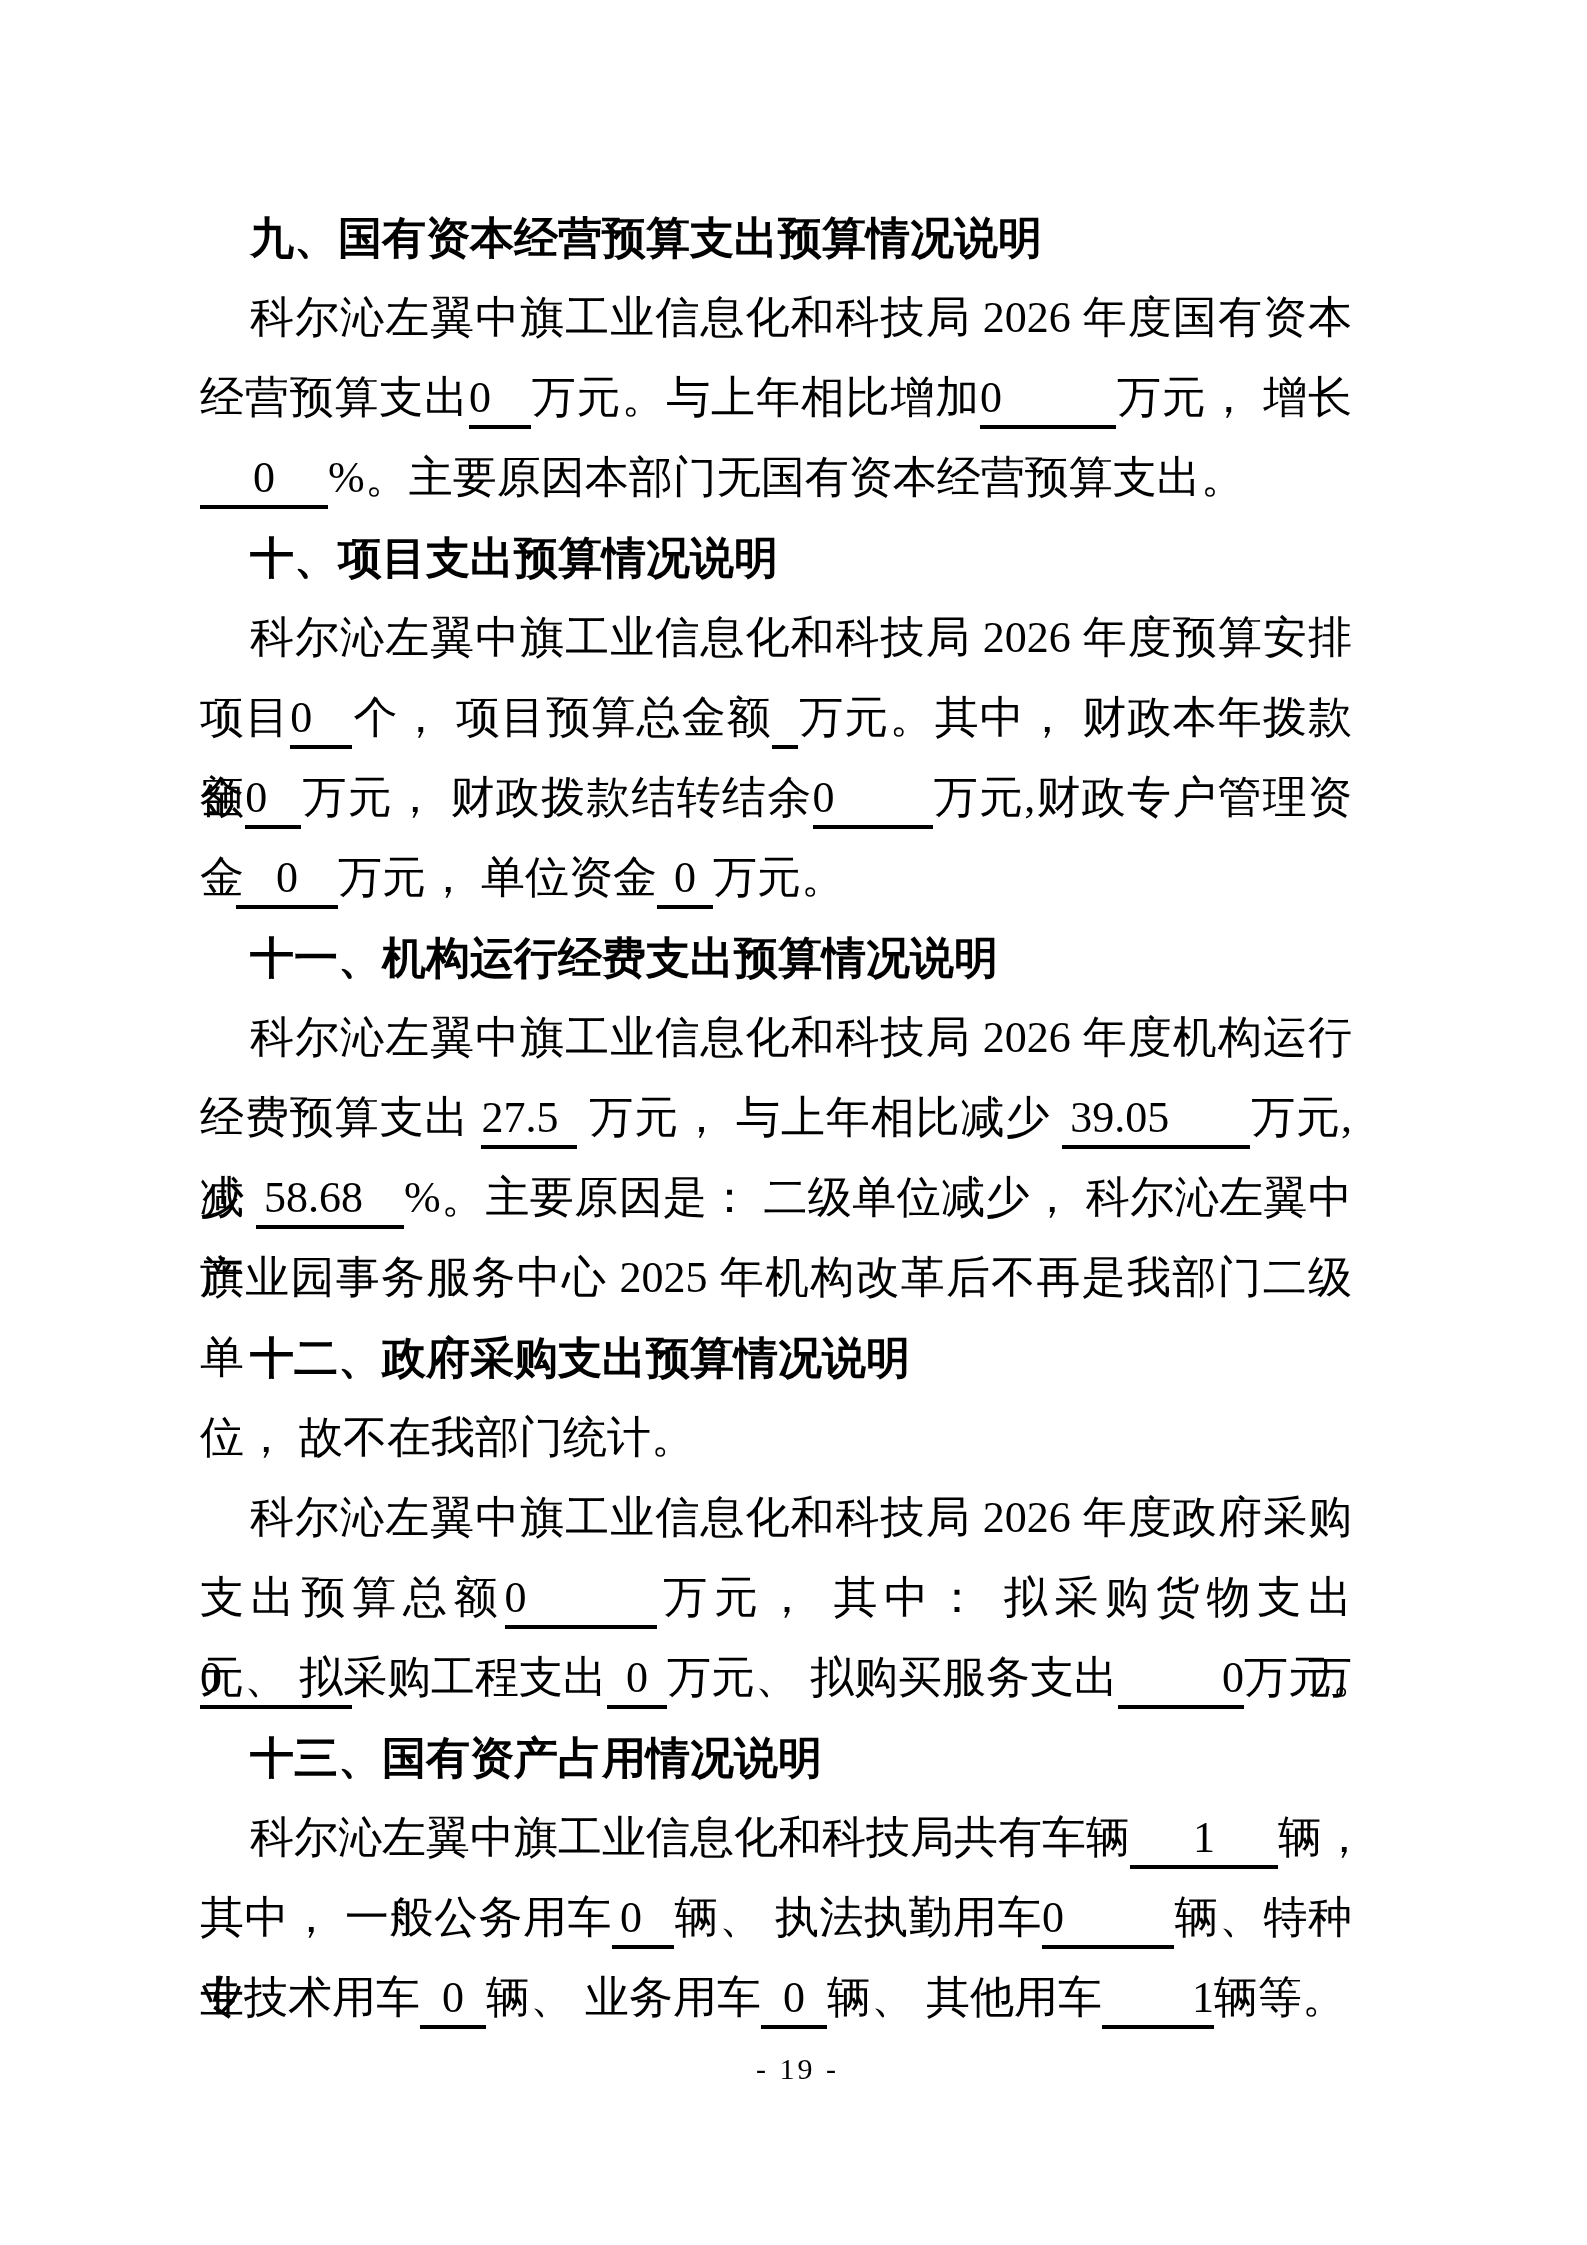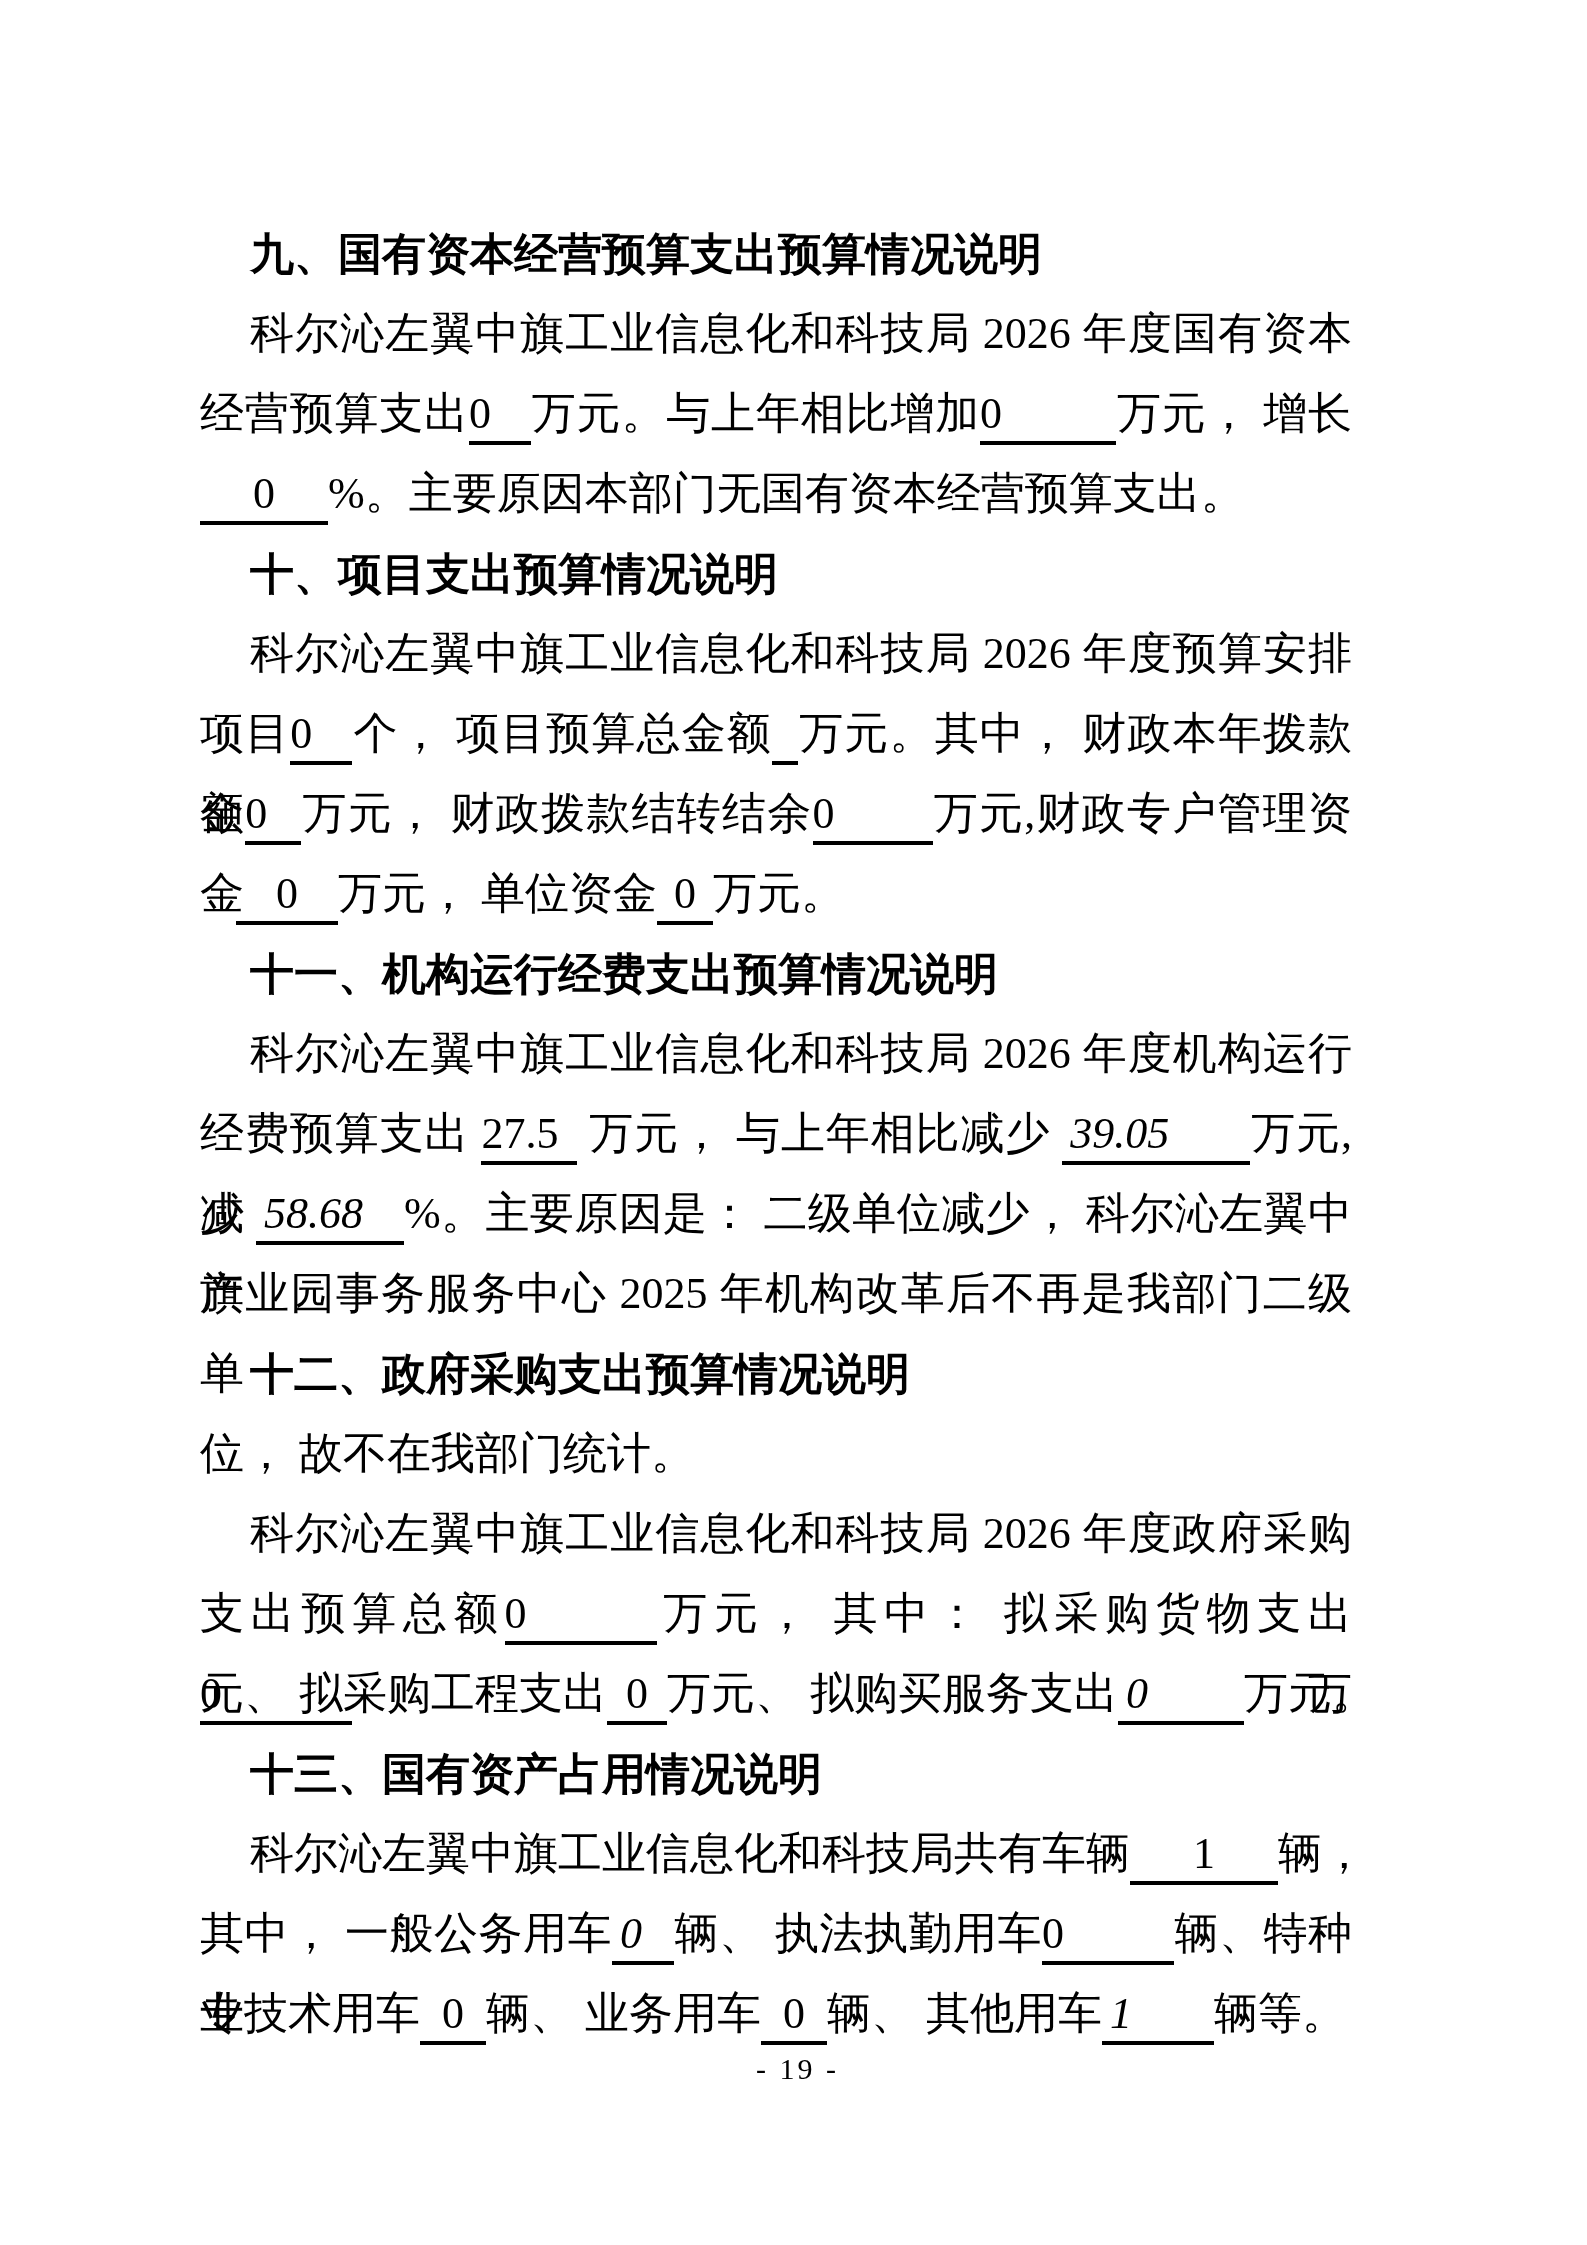--- a/index.html
+++ b/index.html
@@ -7,21 +7,21 @@
     width: 1587px; height: 2245px;
     background: #ffffff;
     color: #000000;
     font-family: "Liberation Serif", "DejaVu Serif", serif;
     position: relative;
     overflow: hidden;
   }
   .page { position: absolute; inset: 0; background: #ffffff; }
   .doc {
     position: absolute;
-    left: 200px; top: 214px;
+    left: 200px; top: 198px;
     width: 1152px;
   }
   .line {
     font-size: 44px;
     line-height: 80px;
     height: 80px;
     white-space: nowrap;
     text-align: left;
   }
   .line.just {
@@ -37,21 +37,21 @@
     text-align: left;
     text-align-last: left;
   }
   .u {
     display: inline-block;
     border-bottom: 4px solid #000;
     text-align: center;
     line-height: 1.2;
     vertical-align: baseline;
   }
-  .u.a-left  { text-align: left;  padding-left: 8px; font-style: italic; }
+  .u.a-left  { text-align: right;  padding-left: 8px; }
   .u.a-right { text-align: right; padding-right: 10px; }
   .footer {
     position: absolute;
     left: 8px; right: 0;
     top: 2052px;
     text-align: center;
     font-size: 30px;
     letter-spacing: 3px;
     font-family: "Liberation Serif", "DejaVu Serif", serif;
   }

